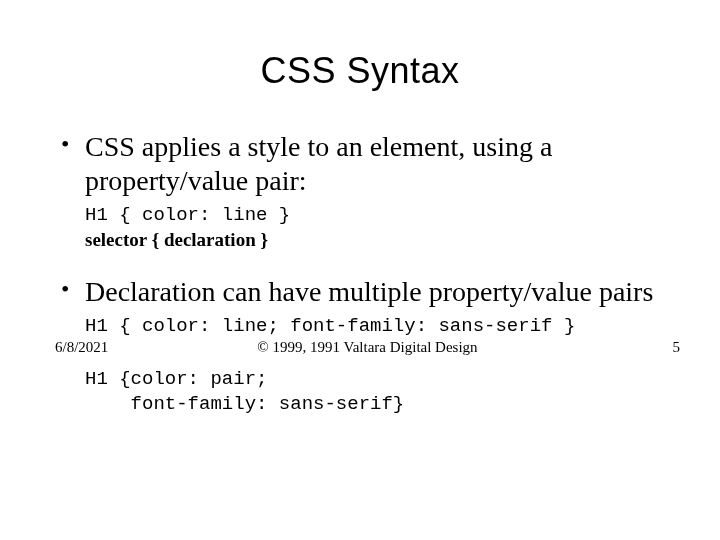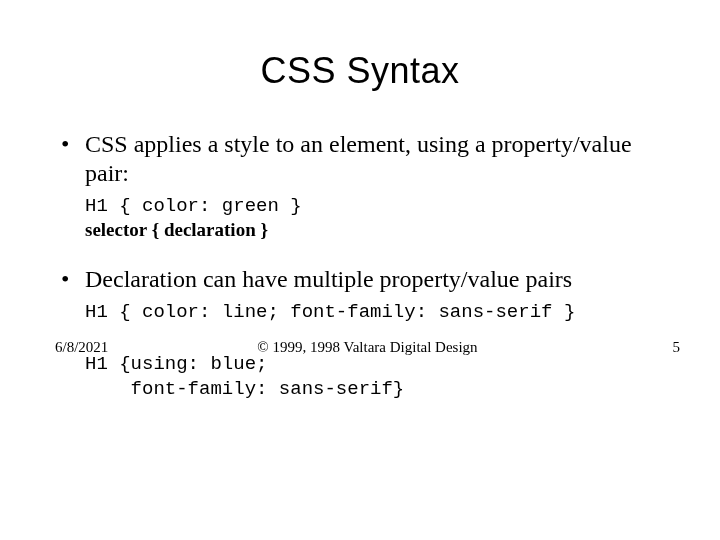--- a/index.html
+++ b/index.html
@@ -31,21 +31,21 @@
   }
   .body {
     position: absolute;
     top: 130px;
     left: 55px;
     right: 40px;
   }
   .bullet {
     position: relative;
     padding-left: 30px;
-    font-size: 24px;
+    font-size: 28px;
     line-height: 1.2;
   }
   .bullet::before {
     content: "•";
     position: absolute;
     left: 6px;
     top: 0;
     font-size: 24px;
   }
   .sub {
@@ -87,36 +87,36 @@
 <body>
 
 <div class="slide">
 
   <div class="title">CSS Syntax</div>
 
   <div class="body">
 
     <div class="bullet">CSS applies a style to an element, using a property/value pair:</div>
     <div class="gap-sm"></div>
-    <div class="sub mono">H1 { color: green }</div>
+    <div class="sub mono">H1 { color: line }</div>
     <div class="sub italic-bold">selector { declaration }</div>
 
     <div class="gap-md"></div>
 
     <div class="bullet">Declaration can have multiple property/value pairs</div>
     <div class="gap-sm"></div>
     <div class="sub mono">H1 { color: line; font-family: sans-serif }</div>
 
     <div class="gap-md"></div>
 
     <div class="gap-sm"></div>
-    <div class="sub mono">H1 {using: blue;
+    <div class="sub mono">H1 {color: pair;
     font-family: sans-serif}</div>
 
   </div>
 
   <div class="footer">
     <span class="footer-left">6/8/2021</span>
-    <span class="footer-center">© 1999, 1998 Valtara Digital Design</span>
+    <span class="footer-center">© 1999, 1991 Valtara Digital Design</span>
     <span class="footer-right">5</span>
   </div>
 
 </div>
 
 </body></html>

